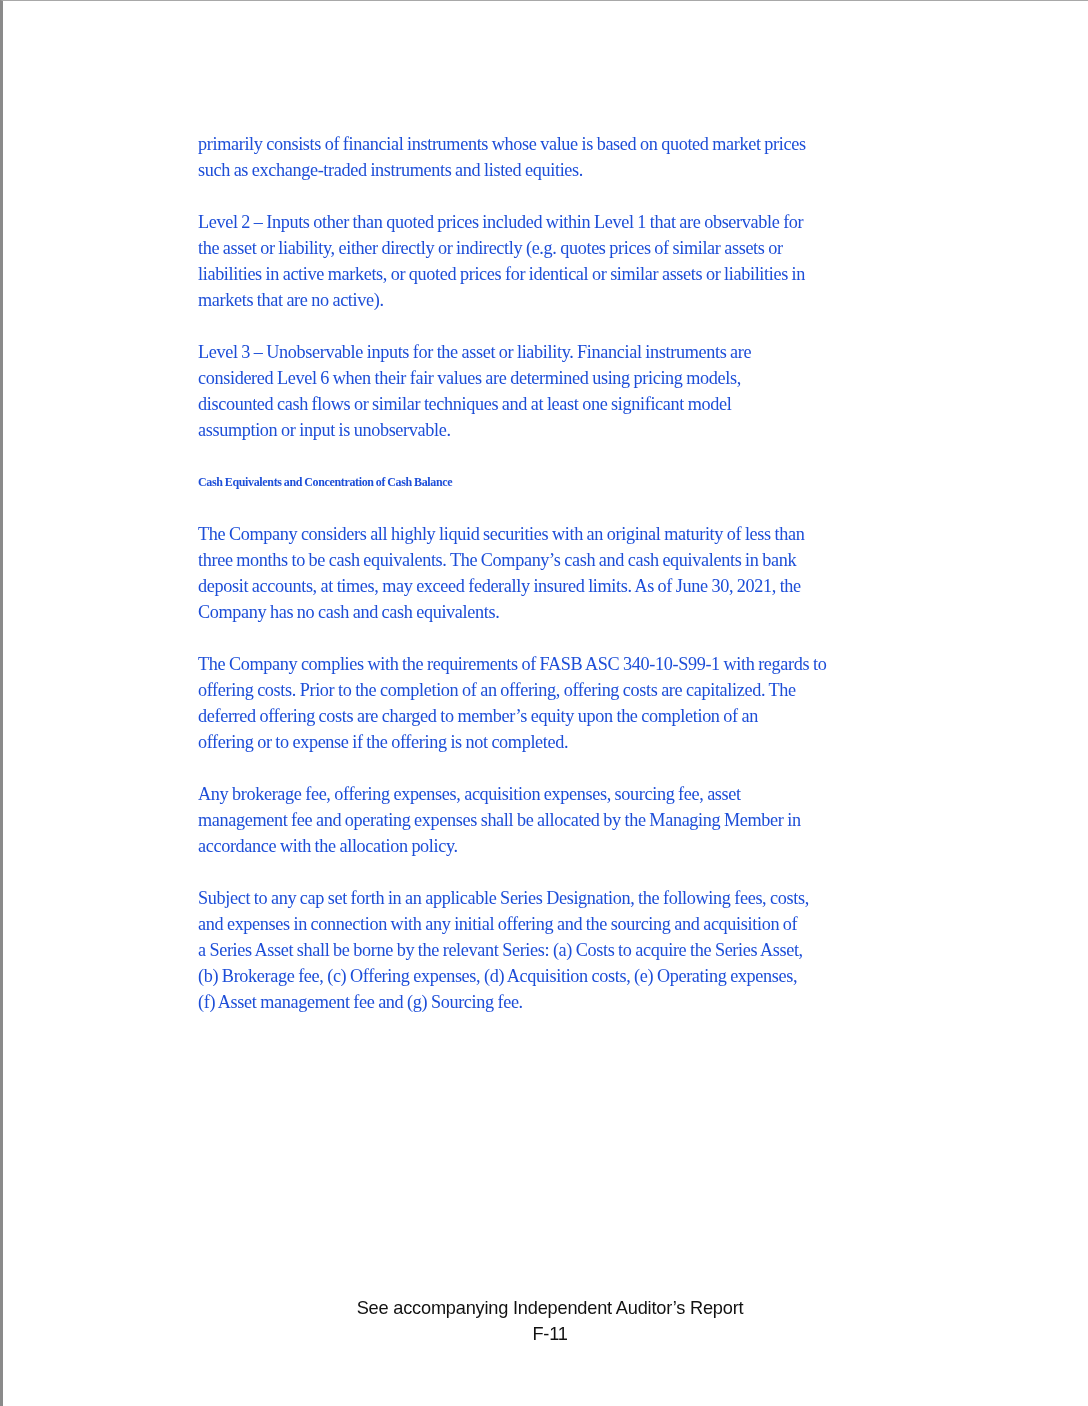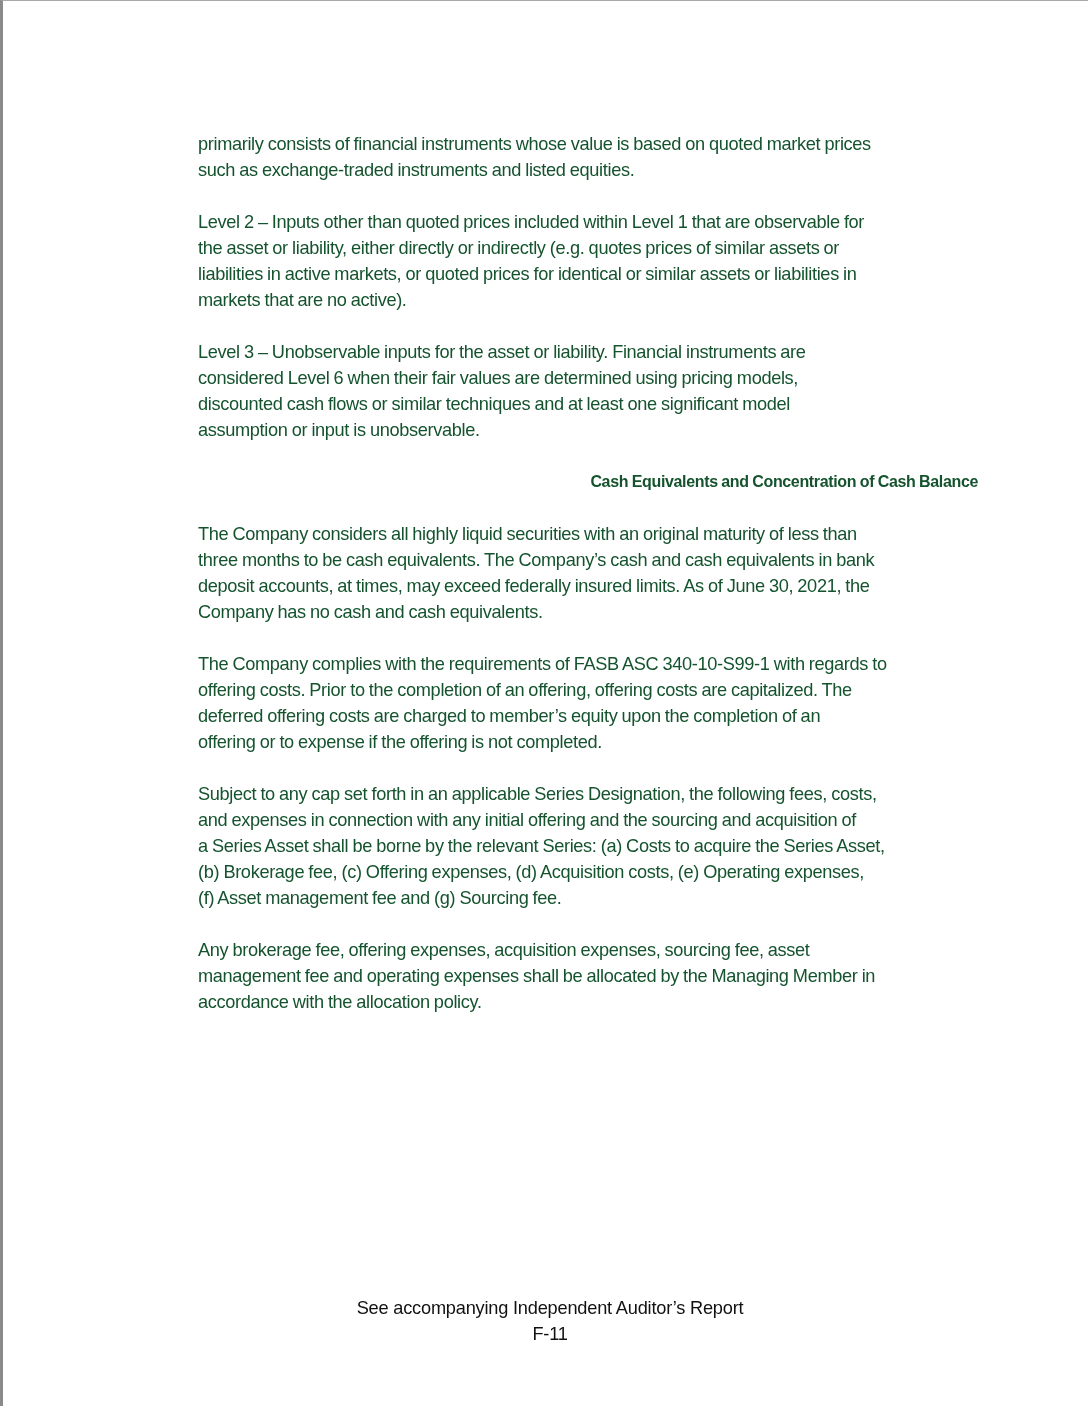--- a/index.html
+++ b/index.html
@@ -22,37 +22,36 @@
     background: #ffffff;
     border-left: 3px solid #8a8a8a;
     border-top: 1px solid #a8a8a8;
     box-sizing: border-box;
   }
   .content {
     position: absolute;
     left: 195px;
     top: 130px;
     width: 780px;
-    font-family: Liberation Sans, sans-serif;
+    font-family: Liberation Serif, serif;
     font-size: 18.2px;
     line-height: 26px;
-    color: #14532d;
+    color: #1d4ed8;
     letter-spacing: -0.35px;
     word-spacing: -0.5px;
   }
   .content p {
     margin: 0 0 26px 0;
     white-space: pre-line;
   }
   .content h3 {
     margin: 0 0 26px 0;
-    font-size: 16px;
+    font-size: 12px;
     line-height: 26px;
     font-weight: bold;
-    text-align: right;
   }
   .footer {
     position: absolute;
     left: 0;
     top: 1294px;
     width: 1094px;
     text-align: center;
     font-family: "Liberation Sans", sans-serif;
     font-size: 18.2px;
     line-height: 26px;
@@ -78,27 +77,27 @@
 assumption or input is unobservable.</p>
     <h3>Cash Equivalents and Concentration of Cash Balance</h3>
     <p>The Company considers all highly liquid securities with an original maturity of less than
 three months to be cash equivalents.  The Company’s cash and cash equivalents in bank
 deposit accounts, at times, may exceed federally insured limits.  As of June 30, 2021, the
 Company has no cash and cash equivalents.</p>
     <p>The Company complies with the requirements of FASB ASC 340-10-S99-1 with regards to
 offering costs.  Prior to the completion of an offering, offering costs are capitalized.  The
 deferred offering costs are charged to member’s equity upon the completion of an
 offering or to expense if the offering is not completed.</p>
+    <p>Any brokerage fee, offering expenses, acquisition expenses, sourcing fee, asset
+management fee and operating expenses shall be allocated by the Managing Member in
+accordance with the allocation policy.</p>
     <p>Subject to any cap set forth in an applicable Series Designation, the following fees, costs,
 and expenses in connection with any initial offering and the sourcing and acquisition of
 a Series Asset shall be borne by the relevant Series: (a) Costs to acquire the Series Asset,
 (b) Brokerage fee, (c) Offering expenses, (d) Acquisition costs, (e) Operating expenses,
 (f) Asset management fee and (g) Sourcing fee.</p>
-    <p>Any brokerage fee, offering expenses, acquisition expenses, sourcing fee, asset
-management fee and operating expenses shall be allocated by the Managing Member in
-accordance with the allocation policy.</p>
   </div>
 
   <div class="footer">
     <div>See accompanying Independent Auditor’s Report</div>
     <div>F-11</div>
   </div>
 </div>
 
 </body></html>

